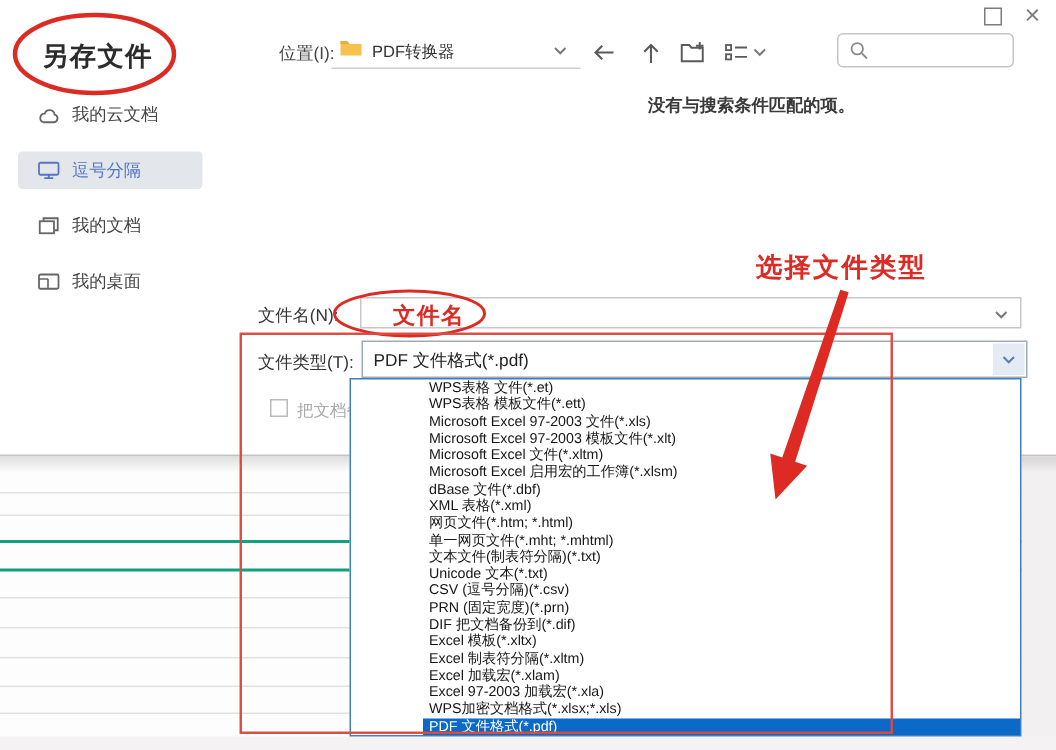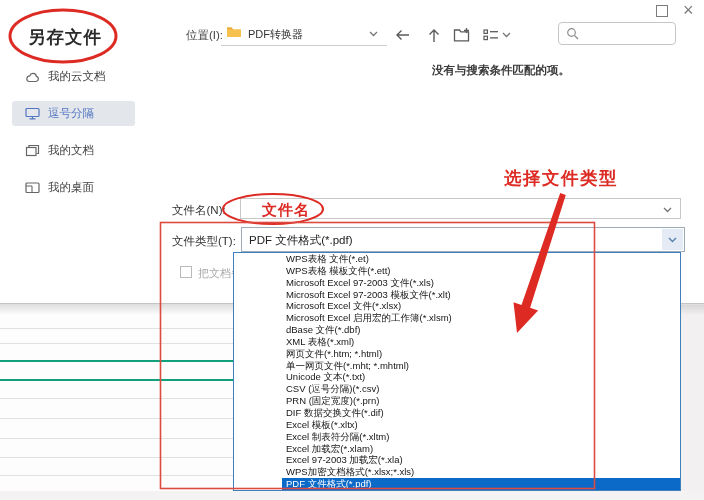--- a/index.html
+++ b/index.html
@@ -222,30 +222,31 @@
   <div class="abs" id="backup-label">把文档备份到</div>
 </div>
 <div id="dialog-bottom-line"></div>
 <div id="dialog-shadow"></div>
 
 <div id="filetype-listbox">
     <div class="dd-item">WPS表格 文件(*.et)</div>
     <div class="dd-item">WPS表格 模板文件(*.ett)</div>
     <div class="dd-item">Microsoft Excel 97-2003 文件(*.xls)</div>
     <div class="dd-item">Microsoft Excel 97-2003 模板文件(*.xlt)</div>
-    <div class="dd-item">Microsoft Excel 文件(*.xlsx)</div>
+    <div class="dd-item">Microsoft Excel 文件(*.xltm)</div>
     <div class="dd-item">Microsoft Excel 启用宏的工作簿(*.xlsm)</div>
     <div class="dd-item">dBase 文件(*.dbf)</div>
     <div class="dd-item">XML 表格(*.xml)</div>
     <div class="dd-item">网页文件(*.htm; *.html)</div>
     <div class="dd-item">单一网页文件(*.mht; *.mhtml)</div>
+    <div class="dd-item">文本文件(制表符分隔)(*.txt)</div>
     <div class="dd-item">Unicode 文本(*.txt)</div>
     <div class="dd-item">CSV (逗号分隔)(*.csv)</div>
     <div class="dd-item">PRN (固定宽度)(*.prn)</div>
-    <div class="dd-item">DIF 数据交换文件(*.dif)</div>
+    <div class="dd-item">DIF 把文档备份到(*.dif)</div>
     <div class="dd-item">Excel 模板(*.xltx)</div>
     <div class="dd-item">Excel 制表符分隔(*.xltm)</div>
     <div class="dd-item">Excel 加载宏(*.xlam)</div>
     <div class="dd-item">Excel 97-2003 加载宏(*.xla)</div>
     <div class="dd-item">WPS加密文档格式(*.xlsx;*.xls)</div>
     <div class="dd-item sel">PDF 文件格式(*.pdf)</div>
   </div>
 
 <svg id="annot-svg" width="704" height="500" viewBox="0 0 704 500">
   <ellipse cx="63" cy="36" rx="53" ry="26" fill="none" stroke="#dd2b24" stroke-width="3"></ellipse>

